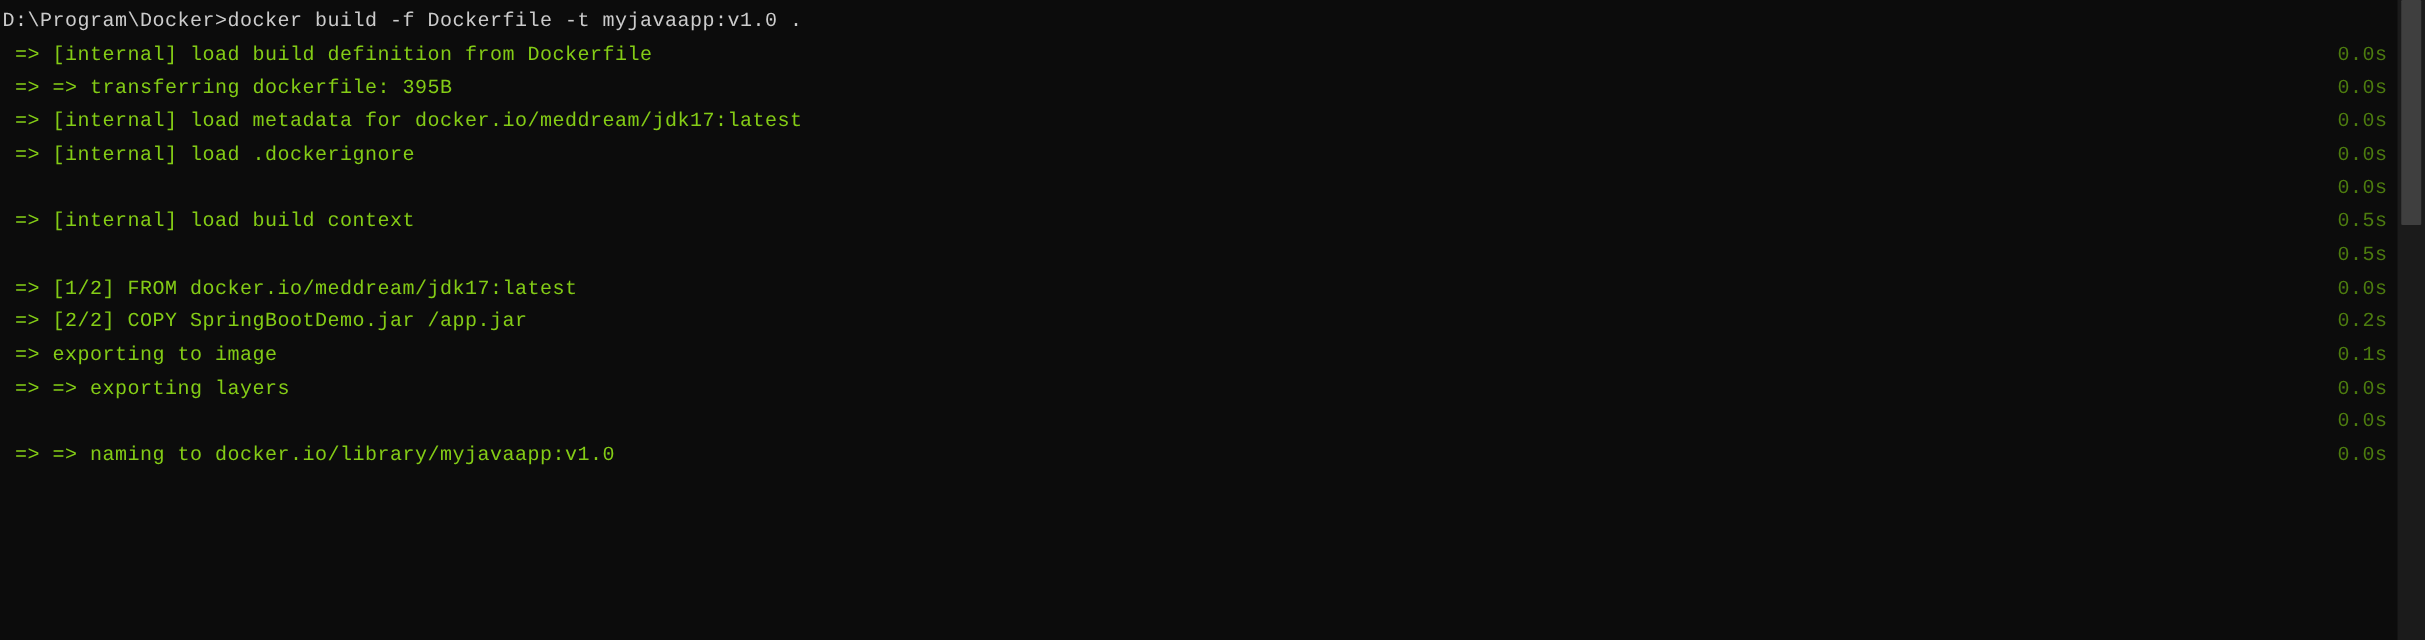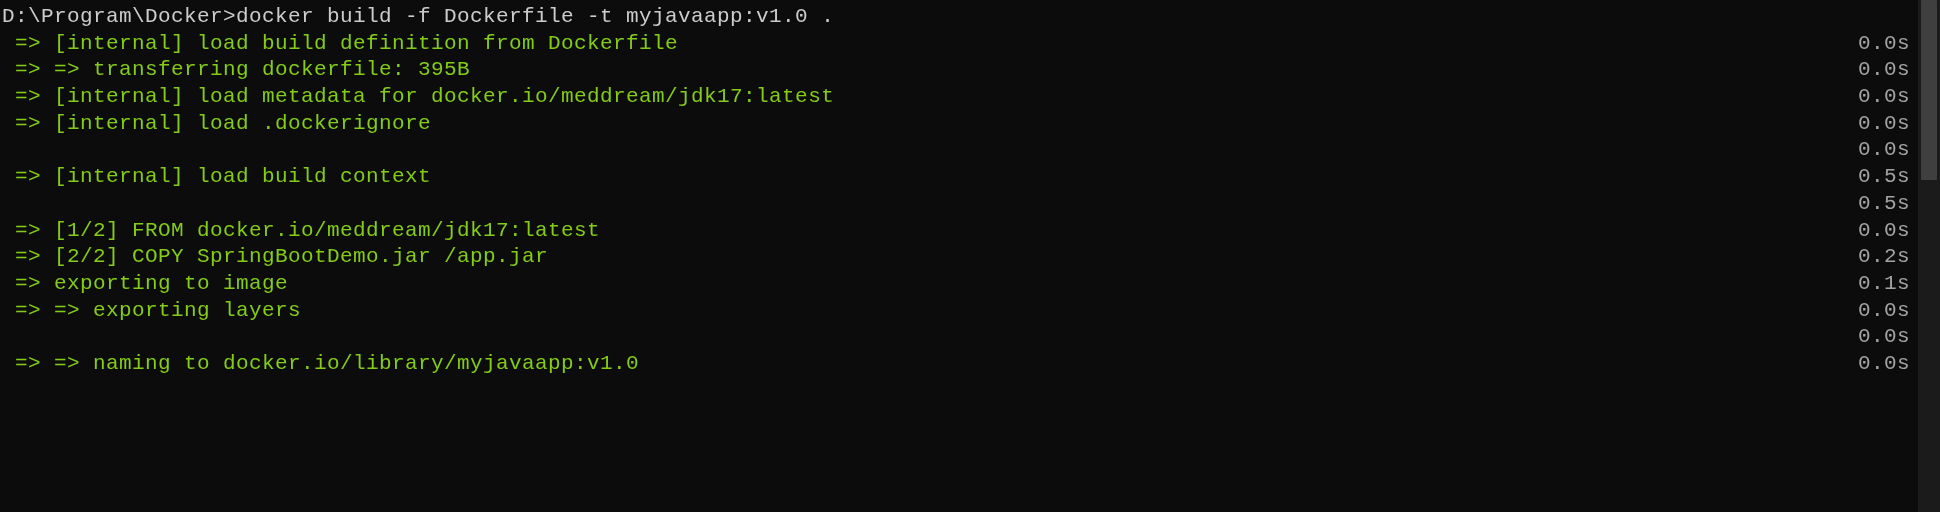--- a/index.html
+++ b/index.html
@@ -31,21 +31,21 @@
     height: 512px;
     padding: 4px 0 0 0;
     box-sizing: border-box;
     background: #0c0c0c;
   }
 
   .line {
     position: relative;
     height: 26.7px;
     line-height: 26.7px;
-    font-size: 21px;
+    font-size: 16px;
     letter-spacing: 0.4px;
     white-space: pre;
     padding-left: 2px;
     box-sizing: border-box;
   }
 
   .line .txt {
     display: inline;
   }
 
@@ -53,21 +53,21 @@
     position: absolute;
     right: 8px;
     top: 0;
     line-height: 26.7px;
     white-space: pre;
   }
 
   
   .c-prompt   { color: #cccccc; }
   .c-step     { color: #84cc16; }
-  .c-time     { color: #a3a3a3; }
+  .c-time     { color: #4d7c0f; }
   .c-meta     { color: #cccccc; }
 
   
   #scrollbar {
     position: absolute;
     right: 0;
     top: 0;
     width: 22px;
     height: 512px;
     background: #1b1b1b;

